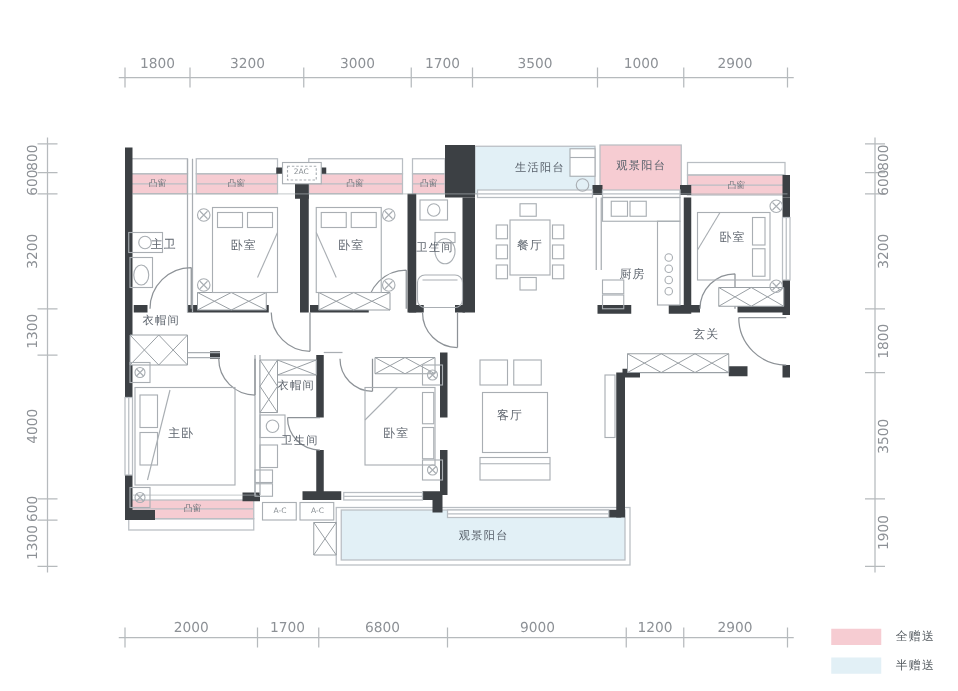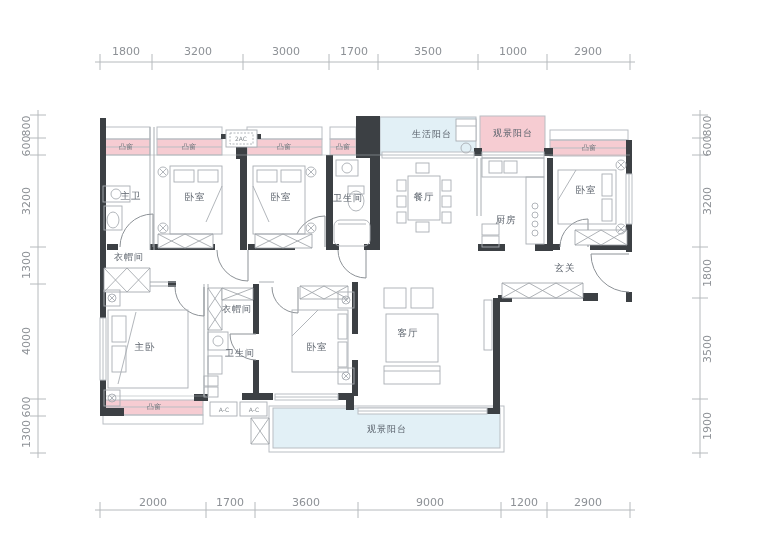--- a/index.html
+++ b/index.html
@@ -302,21 +302,21 @@
 <div class="lbl dim" style="left:126px;top:51px">1800</div>
 <div class="lbl dim" style="left:198px;top:51px">3200</div>
 <div class="lbl dim" style="left:286px;top:51px">3000</div>
 <div class="lbl dim" style="left:354px;top:51px">1700</div>
 <div class="lbl dim" style="left:428px;top:51px">3500</div>
 <div class="lbl dim" style="left:513px;top:51px">1000</div>
 <div class="lbl dim" style="left:588px;top:51px">2900</div>
 
 <div class="lbl dim" style="left:153px;top:502px">2000</div>
 <div class="lbl dim" style="left:230px;top:502px">1700</div>
-<div class="lbl dim" style="left:306px;top:502px">3600</div>
+<div class="lbl dim" style="left:306px;top:502px">6800</div>
 <div class="lbl dim" style="left:430px;top:502px">9000</div>
 <div class="lbl dim" style="left:524px;top:502px">1200</div>
 <div class="lbl dim" style="left:588px;top:502px">2900</div>
 
 <div class="lbl dim vert" style="left:26px;top:126px">800</div>
 <div class="lbl dim vert" style="left:26px;top:146px">600</div>
 <div class="lbl dim vert" style="left:26px;top:201px">3200</div>
 <div class="lbl dim vert" style="left:26px;top:265px">1300</div>
 <div class="lbl dim vert" style="left:26px;top:341px">4000</div>
 <div class="lbl dim vert" style="left:26px;top:407px">600</div>
@@ -351,14 +351,24 @@
 <div class="lbl tiny" style="left:189px;top:147px">凸窗</div>
 <div class="lbl tiny" style="left:284px;top:147px">凸窗</div>
 <div class="lbl tiny" style="left:343px;top:147px">凸窗</div>
 <div class="lbl tiny" style="left:589px;top:148px">凸窗</div>
 <div class="lbl tiny" style="left:154px;top:407px">凸窗</div>
 
 <div class="lbl micro" style="left:241px;top:138px">2AC</div>
 <div class="lbl micro" style="left:224px;top:409px">A-C</div>
 <div class="lbl micro" style="left:254px;top:409px">A-C</div>
 
-
+<div class="legend">
+  <div class="legend-row">
+    <span class="legend-swatch pink"></span>
+    <span class="legend-label">全赠送</span>
+  </div>
+  <div class="legend-row">
+    <span class="legend-swatch blue"></span>
+    <span class="legend-label">半赠送</span>
+  </div>
 </div>
 
+</div>
+
 </body></html>

